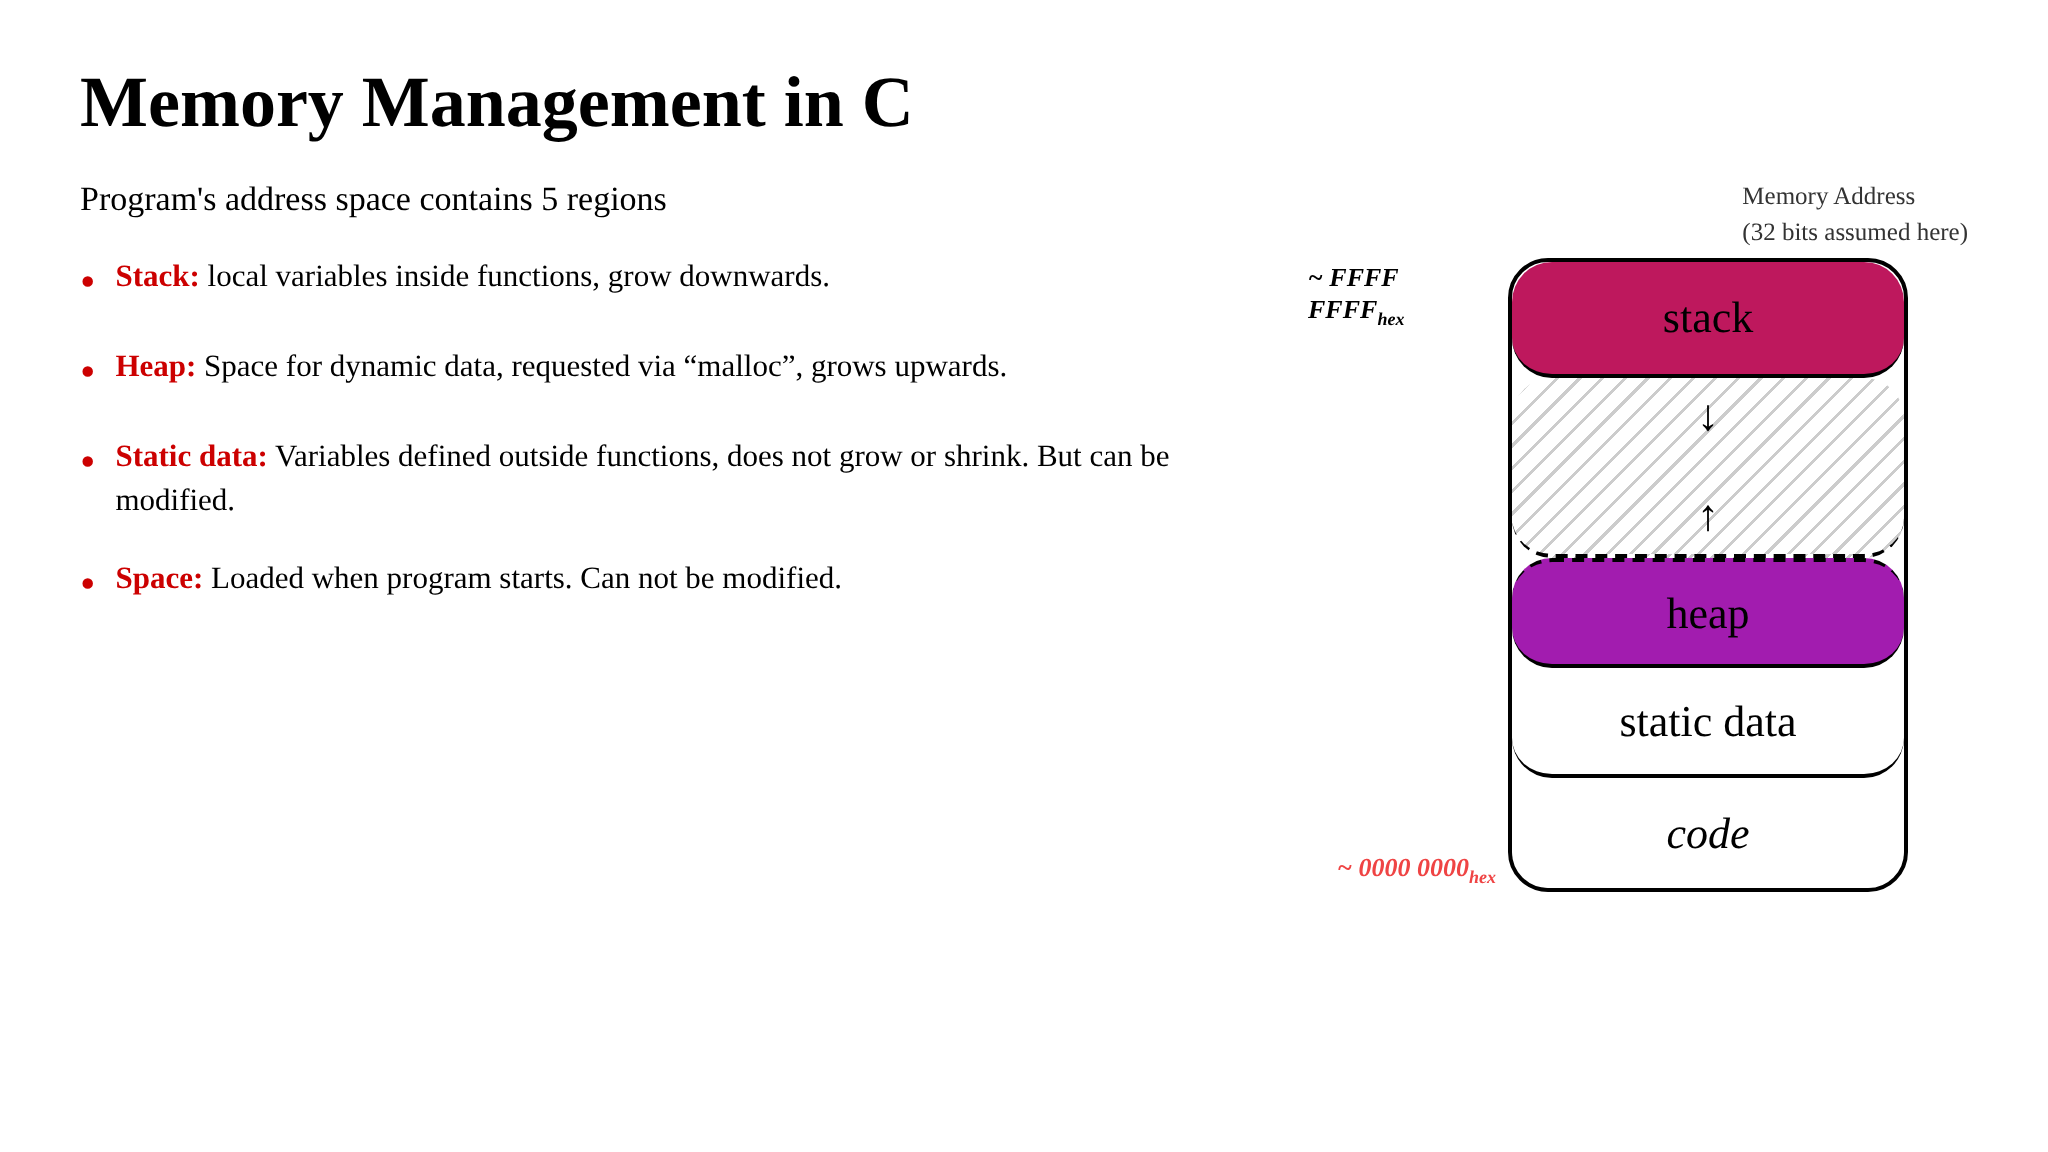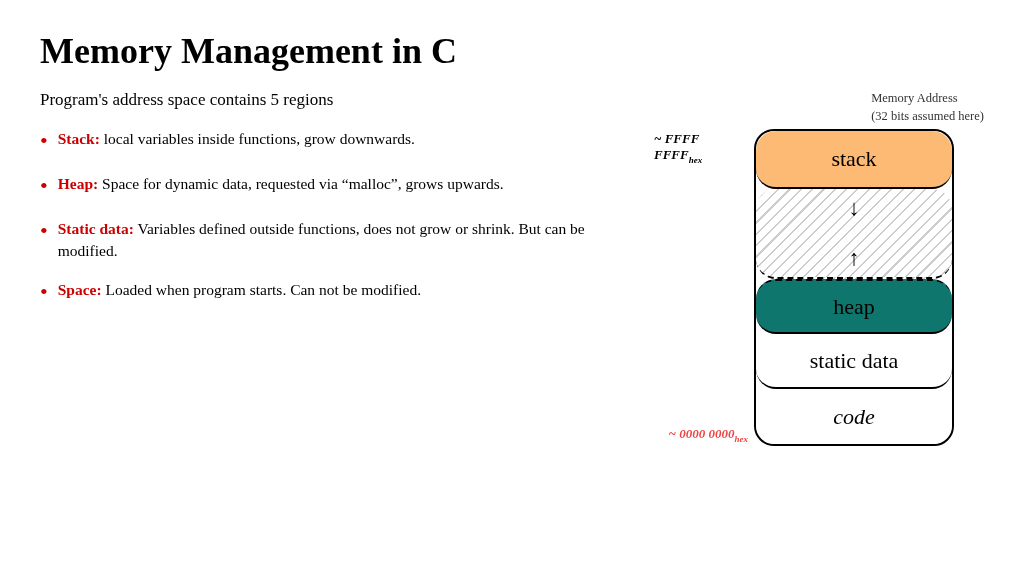--- a/index.html
+++ b/index.html
@@ -153,21 +153,21 @@
       color: #000;
       font-family: 'Georgia', serif;
     }
 
     .mem-section:last-child {
       border-bottom: none;
     }
 
     .mem-stack {
       height: 58px;
-      background: #fdba74;
+      background: #be185d;
       position: relative;
     }
 
     .mem-stack-label {
       font-size: 22px;
       z-index: 2;
       position: relative;
     }
 
     
@@ -198,21 +198,21 @@
     .arrow-up {
       font-size: 22px;
       color: #000;
       margin-bottom: 6px;
     }
 
     .mem-heap {
       height: 55px;
       border-top: 2px dashed #000;
       border-bottom: 2.5px solid #000;
-      background: #0f766e;
+      background: #a21caf;
     }
 
     .mem-static {
       height: 55px;
       background: #fff;
     }
 
     .mem-code {
       height: 55px;
       background: #fff;

